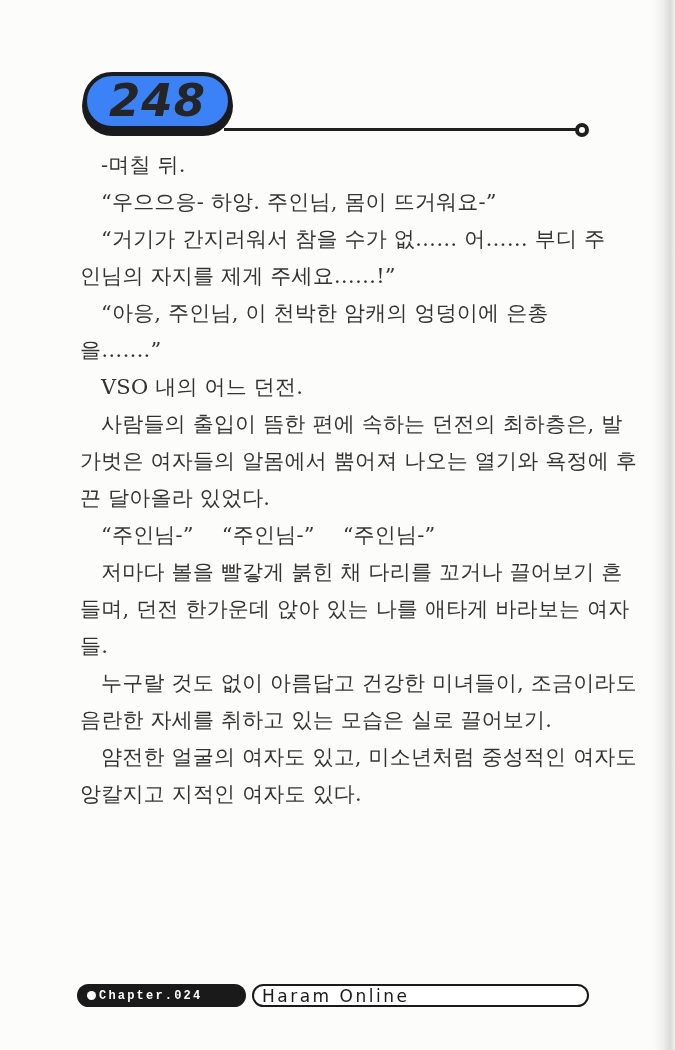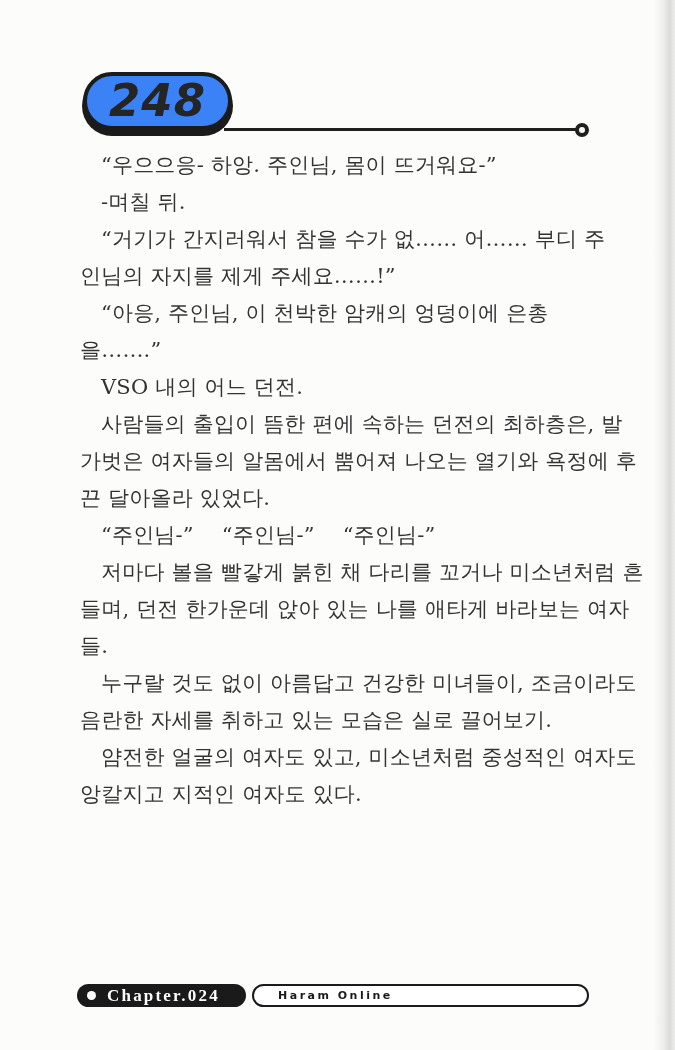--- a/index.html
+++ b/index.html
@@ -90,72 +90,72 @@
     align-items: center;
   }
   .footer-chapter .dot {
     width: 9px; height: 9px;
     border-radius: 50%;
     background: #fff;
     margin-left: 10px;
     flex: 0 0 auto;
   }
   .footer-chapter .label {
-    margin-left: 11px;
-    font-family: Liberation Serif, serif;
+    margin-left: 3px;
+    font-family: Liberation Mono, monospace;
     font-weight: 700;
-    font-size: 17px;
+    font-size: 12px;
     letter-spacing: 2.2px;
     color: #fff;
     white-space: nowrap;
   }
   .footer-title {
     position: absolute;
     left: 252px; top: 984px;
     width: 337px; height: 23px;
     background: #fff;
     border: 2.5px solid #1a1a1a;
     border-radius: 12px;
     display: flex;
     align-items: center;
   }
   .footer-title .label {
-    margin-left: 24px;
+    margin-left: 8px;
     font-family: "DejaVu Sans", sans-serif;
-    font-weight: 700;
-    font-size: 11px;
+    font-weight: 400;
+    font-size: 17px;
     letter-spacing: 2.5px;
     color: #1a1a1a;
     white-space: nowrap;
   }
 </style>
 </head>
 <body>
 
 <div class="page">
 
   <div class="page-num-pill">
     <span class="page-num">248</span>
   </div>
   <div class="header-line"></div>
   <div class="header-ring"></div>
 
   <div class="body-text">
+      <p class="line indent">-며칠 뒤.</p>
       <p class="line indent">“우으으응- 하앙. 주인님, 몸이 뜨거워요-”</p>
-      <p class="line indent">-며칠 뒤.</p>
       <p class="line indent">“거기가 간지러워서 참을 수가 없…… 어…… 부디 주</p>
       <p class="line">인님의 자지를 제게 주세요……!”</p>
       <p class="line indent">“아응, 주인님, 이 천박한 암캐의 엉덩이에 은총</p>
       <p class="line">을…….”</p>
       <p class="line indent">VSO 내의 어느 던전.</p>
       <p class="line indent">사람들의 출입이 뜸한 편에 속하는 던전의 최하층은, 발</p>
       <p class="line">가벗은 여자들의 알몸에서 뿜어져 나오는 열기와 욕정에 후</p>
       <p class="line">끈 달아올라 있었다.</p>
       <p class="line indent">“주인님-”　 “주인님-”　 “주인님-”</p>
-      <p class="line indent">저마다 볼을 빨갛게 붉힌 채 다리를 꼬거나 미소년처럼 흔</p>
+      <p class="line indent">저마다 볼을 빨갛게 붉힌 채 다리를 꼬거나 끌어보기 흔</p>
       <p class="line">들며, 던전 한가운데 앉아 있는 나를 애타게 바라보는 여자</p>
       <p class="line">들.</p>
       <p class="line indent">누구랄 것도 없이 아름답고 건강한 미녀들이, 조금이라도</p>
       <p class="line">음란한 자세를 취하고 있는 모습은 실로 끌어보기.</p>
       <p class="line indent">얌전한 얼굴의 여자도 있고, 미소년처럼 중성적인 여자도</p>
       <p class="line">앙칼지고 지적인 여자도 있다.</p>
     </div>
 
   <div class="footer-chapter">
     <span class="dot"></span>

